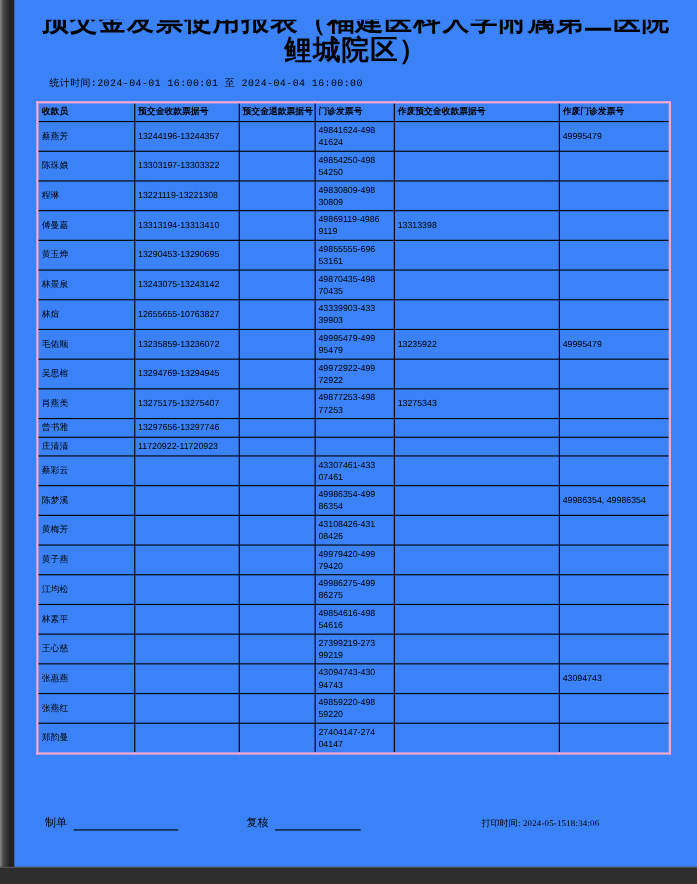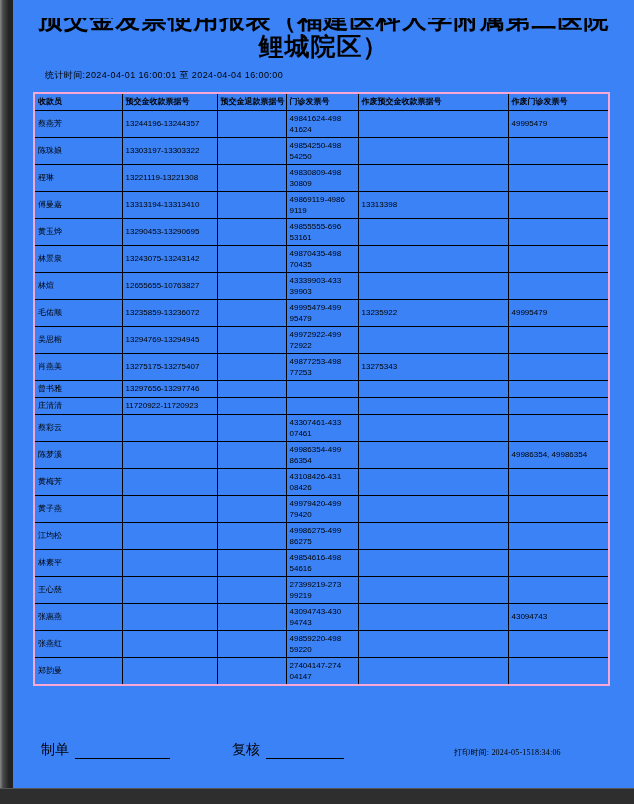--- a/index.html
+++ b/index.html
@@ -22,21 +22,21 @@
     background:#3b82f6;color:#000;overflow:hidden;
   }
   .title-clip{height:42px;overflow:hidden;margin-top:18px;}
   .title-inner{
     margin-top:-12px;text-align:center;
     font-size:25px;line-height:27px;font-weight:bold;letter-spacing:1px;
   }
   .stats{
     margin:9px 0 0 32px;
     font-size:9px;letter-spacing:0.4px;
-    font-family:Liberation Sans, sans-serif;
+    font-family:Liberation Mono, monospace;
   }
   table.report{
     margin:10px 0 0 20px;
     border-collapse:collapse;table-layout:fixed;
     width:575px;
     border:2px solid #f9a8d4;
   }
   table.report th,table.report td{
     border:1px solid #000;
     font-size:8px;line-height:11px;
@@ -47,21 +47,21 @@
   }
   table.report th{font-weight:bold;white-space:nowrap;}
   col.c1{width:88px}col.c2{width:95px}col.c3{width:69px}
   col.c4{width:72px}col.c5{width:150px}col.c6{width:101px}
   table.report td.wrapcell{padding-right:12px;}
   table.report tr{height:17px;}
   .footer{
     display:flex;align-items:flex-end;
     margin:55px 0 0 28px;font-size:10px;
   }
-  .sig-label{font-size:14px;}
+  .sig-label{font-size:10px;}
   .sig-line{
     display:inline-block;border-bottom:1px solid #000;
     height:11px;margin-left:6px;
   }
   .line-maker{width:95px;}
   .line-review{width:78px;margin-right:0;}
   .gap1{width:62px;}
   .gap2{width:110px;}
   .print-time{
     font-size:8px;letter-spacing:0.2px;

